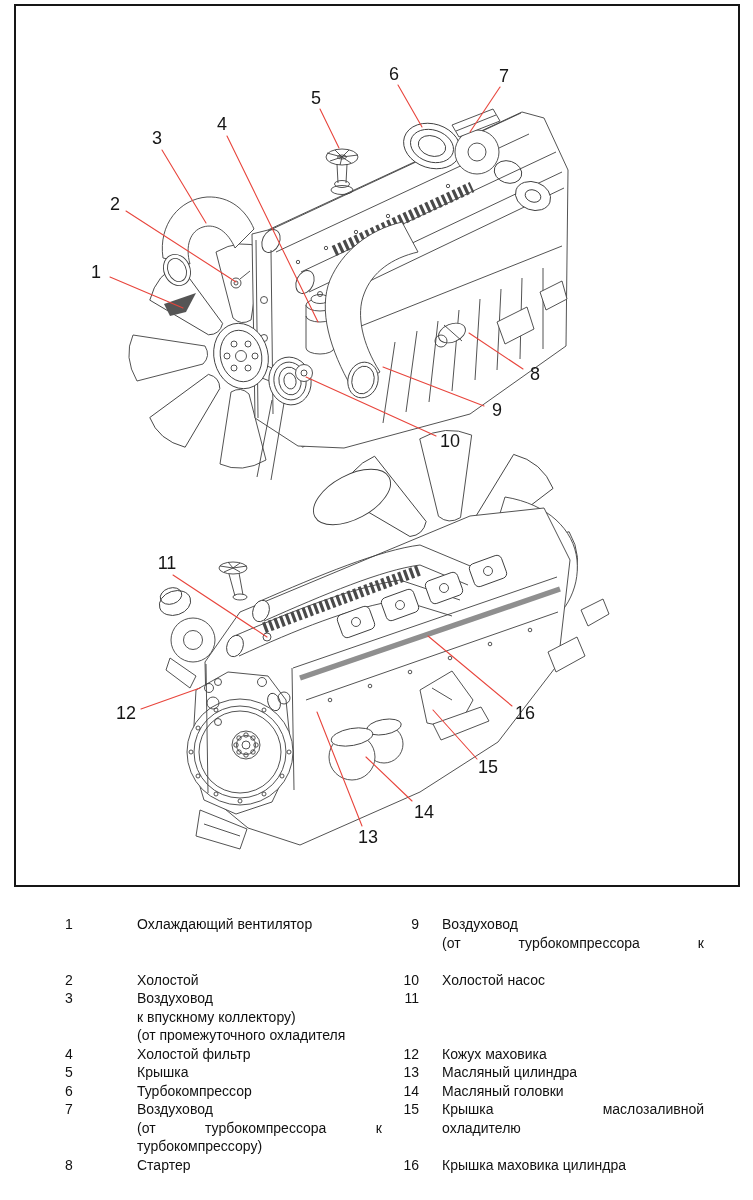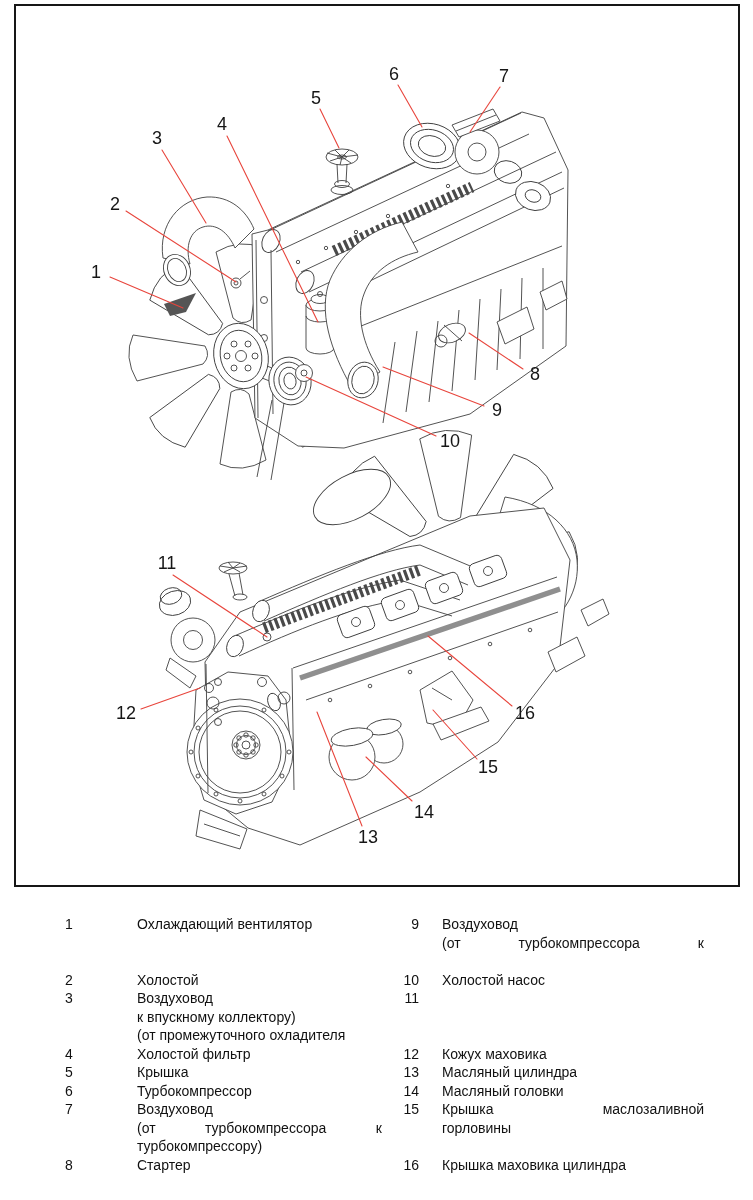--- a/index.html
+++ b/index.html
@@ -369,21 +369,21 @@
     <div class="lrow">
       <span class="c-ln">7</span>
       <span class="c-lt">Воздуховод</span>
       <span class="c-rn">15</span>
       <span class="c-rt just">Крышка маслозаливной</span>
     </div>
     <div class="lrow">
       <span class="c-ln"></span>
       <span class="c-lt just">(от турбокомпрессора к</span>
       <span class="c-rn"></span>
-      <span class="c-rt">горловины</span>
+      <span class="c-rt">охладителю</span>
     </div>
     <div class="lrow">
       <span class="c-ln"></span>
       <span class="c-lt">турбокомпрессору)</span>
       <span class="c-rn"></span>
       <span class="c-rt"></span>
     </div>
     <div class="lrow">
       <span class="c-ln">8</span>
       <span class="c-lt">Стартер</span>

